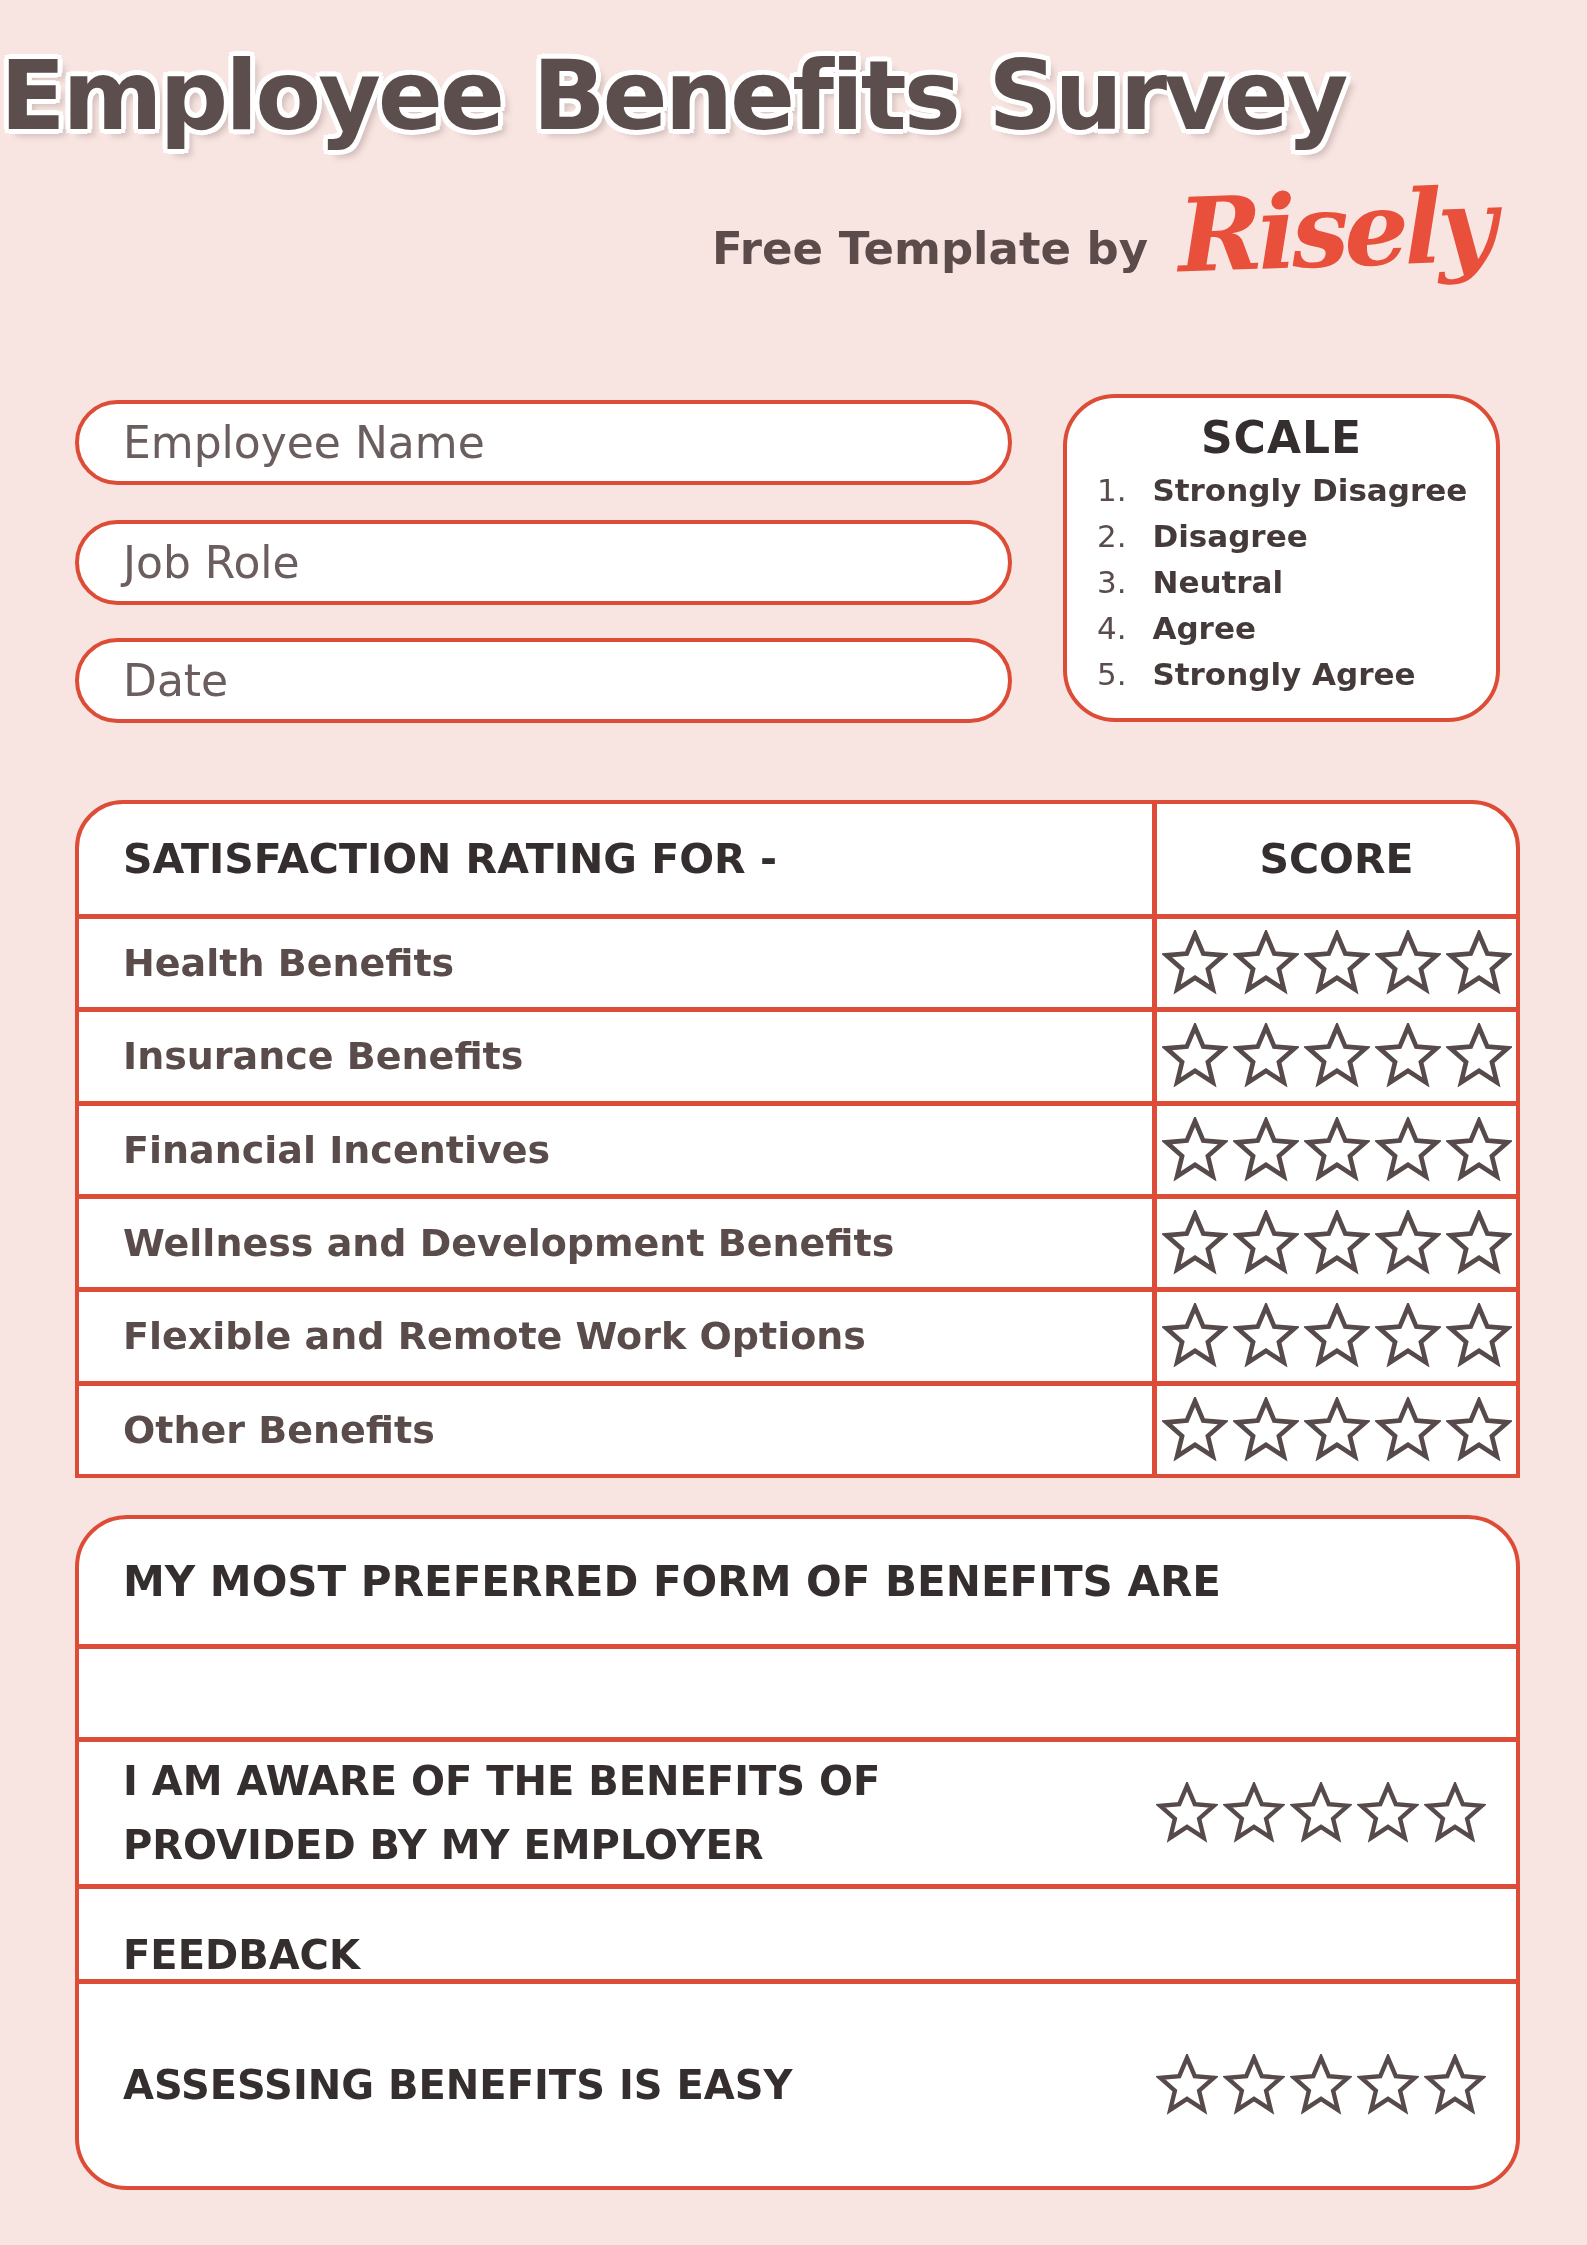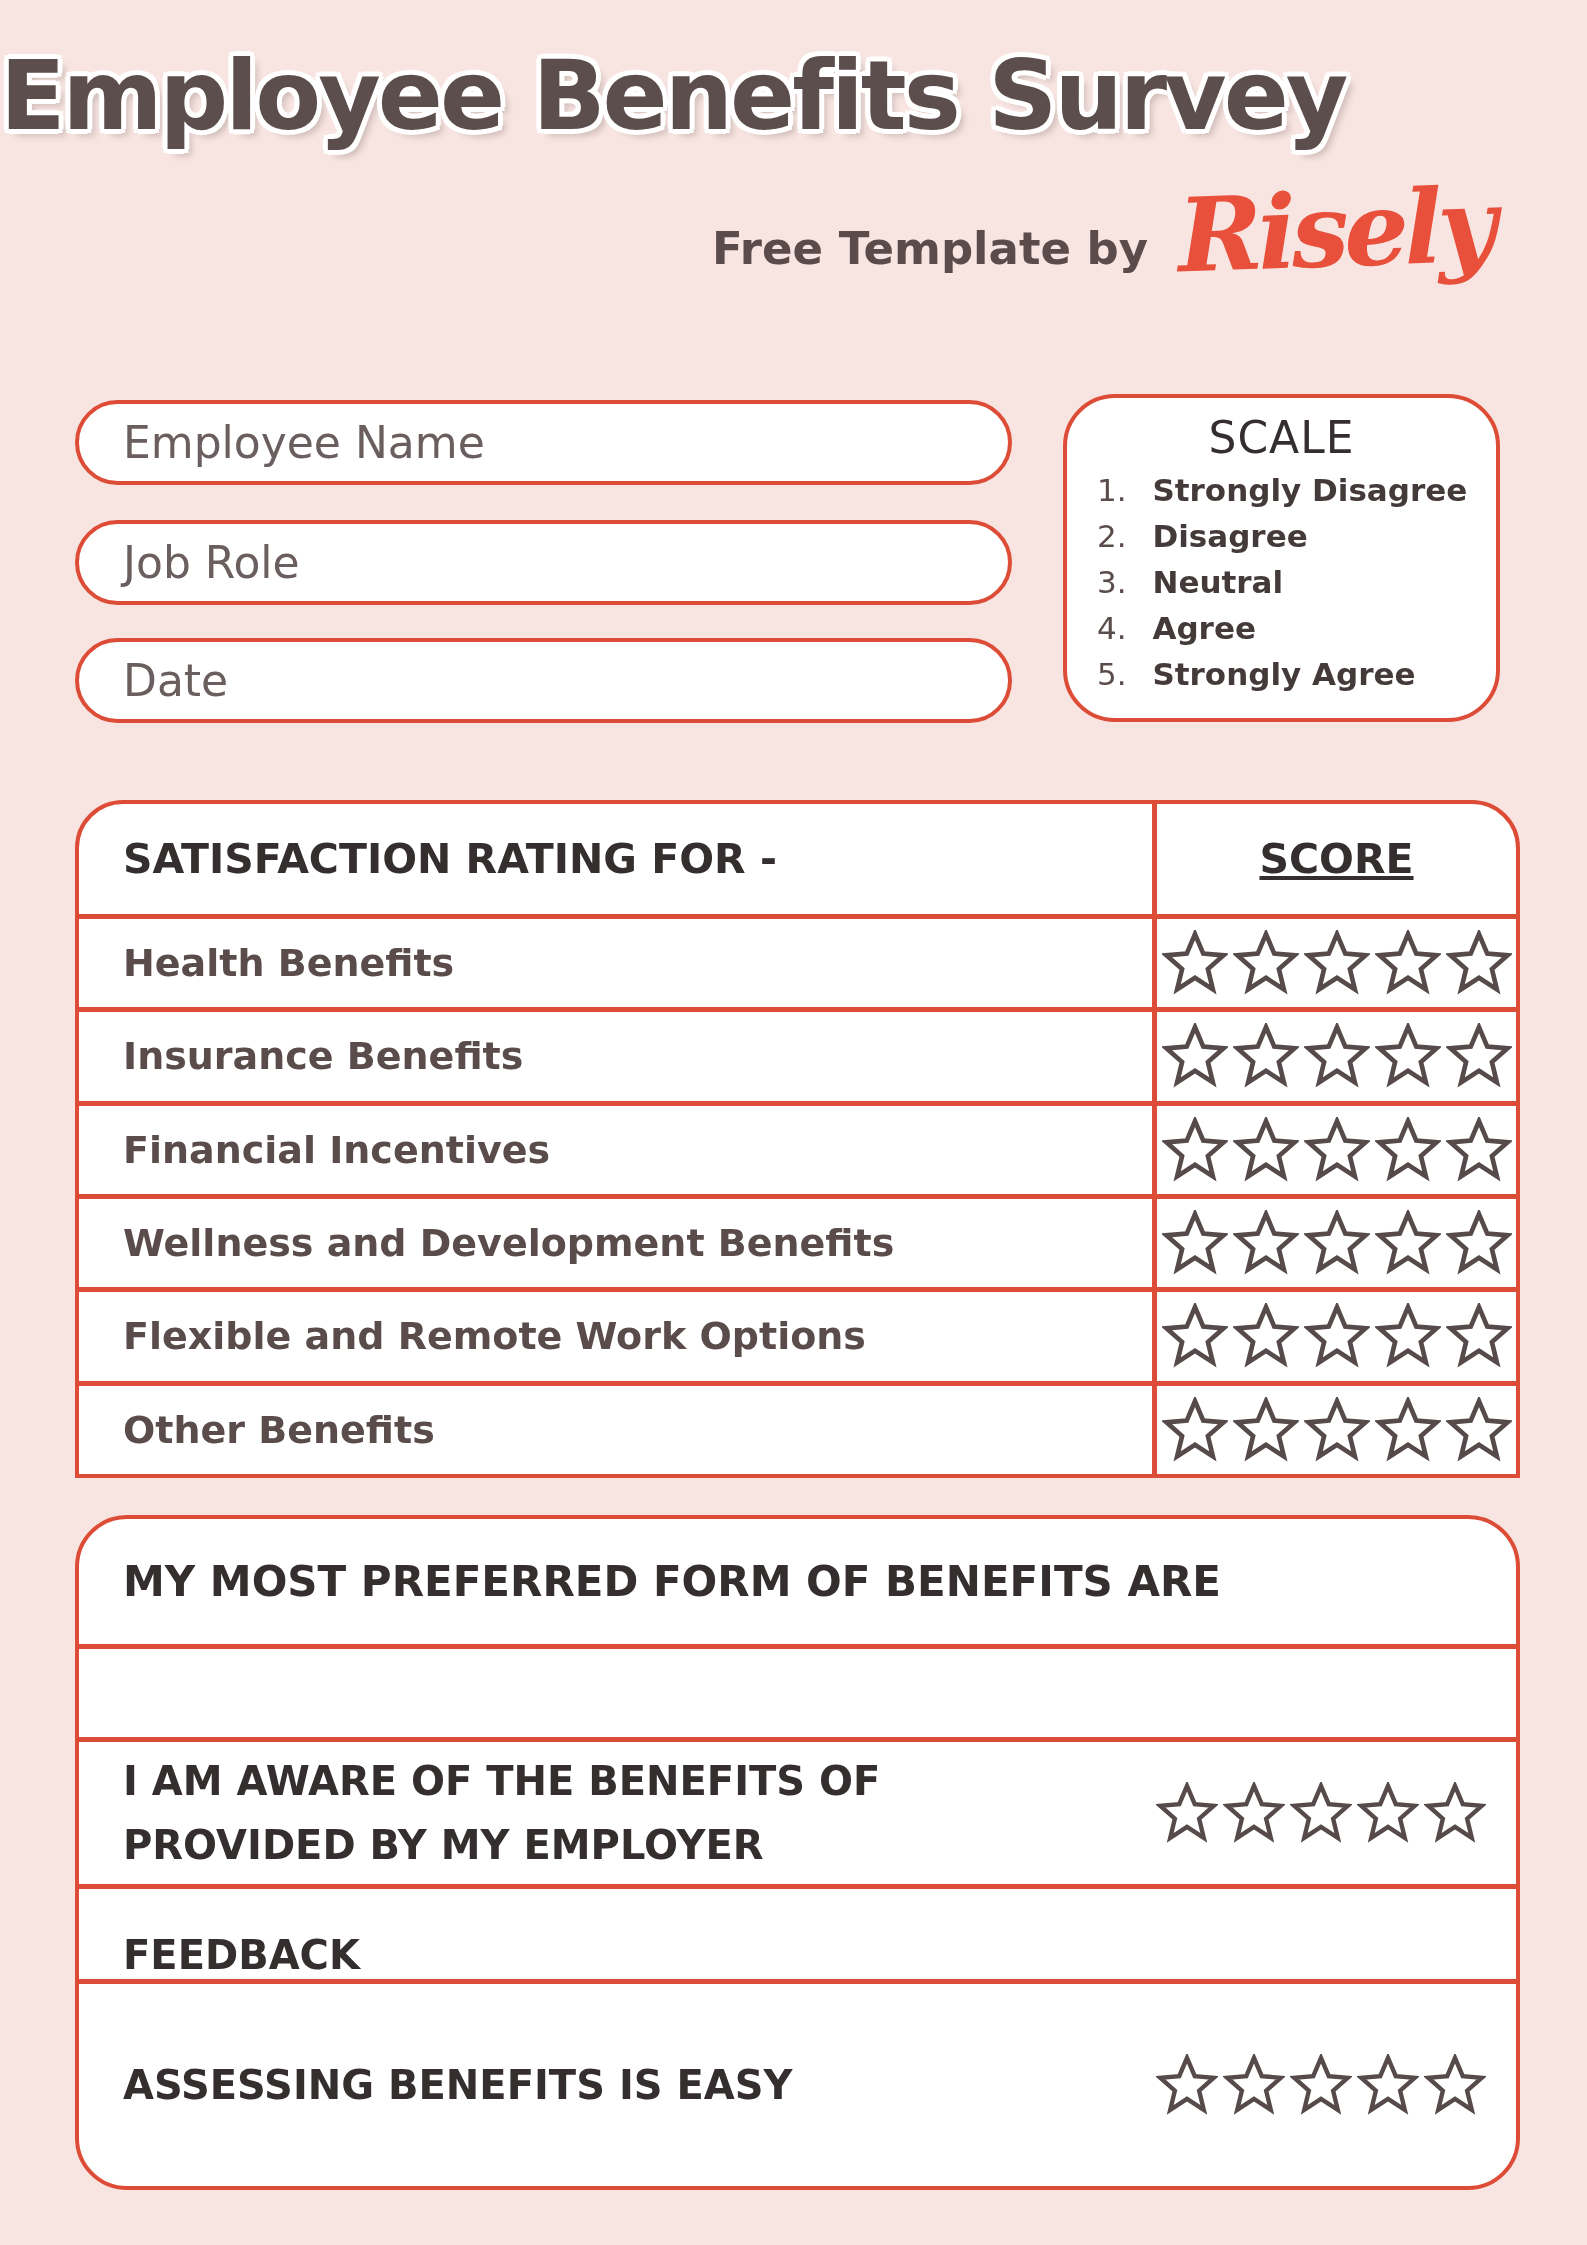--- a/index.html
+++ b/index.html
@@ -50,41 +50,41 @@
   .pill.f2{top:638px;}
   
   .scale-card{
     position:absolute;left:1063px;top:394px;width:437px;height:328px;
     box-sizing:border-box;
     background:#ffffff;border:4px solid #dd4c37;border-radius:52px;
     overflow:hidden;
   }
   .scale-title{
     text-align:center;margin-top:14px;
-    font-size:44px;font-weight:400;color:#352e2e;letter-spacing:1px;
+    font-size:44px;font-weight:700;color:#352e2e;letter-spacing:1px;
   }
   .scale-list{margin:4px 0 0 30px;}
   .scale-item{font-size:31px;line-height:46px;white-space:nowrap;}
   .scale-item .num{font-weight:400;color:#5b4c4c;}
   .scale-item .lbl{font-weight:700;color:#453a3a;margin-left:16px;}
   
   .ratings{
     position:absolute;left:75px;top:800px;width:1445px;height:678px;
     box-sizing:border-box;
     background:#ffffff;border:4px solid #dd4c37;
     border-radius:48px 48px 0 0;
     display:grid;
     grid-template-columns:1073px 1fr;
     grid-template-rows:110px repeat(6,1fr);
     overflow:hidden;
   }
   .cell{display:flex;align-items:center;box-sizing:border-box;}
   .head-left{padding-left:44px;font-size:41px;font-weight:800;color:#352e2e;}
   .head-right{justify-content:center;border-left:5px solid #dd4c37;
-    font-size:41px;font-weight:800;color:#352e2e;text-decoration:underline;}
+    font-size:41px;font-weight:800;color:#352e2e;}
   .row-label{border-top:5px solid #dd4c37;padding-left:44px;
     font-size:38px;font-weight:700;color:#5b4c4c;}
   .row-stars{border-top:5px solid #dd4c37;border-left:5px solid #dd4c37;
     justify-content:center;gap:5px;}
   .star{width:66px;height:66px;flex:0 0 auto;}
   
   .prefs{
     position:absolute;left:75px;top:1515px;width:1445px;height:675px;
     box-sizing:border-box;
     background:#ffffff;border:4px solid #dd4c37;border-radius:52px;

